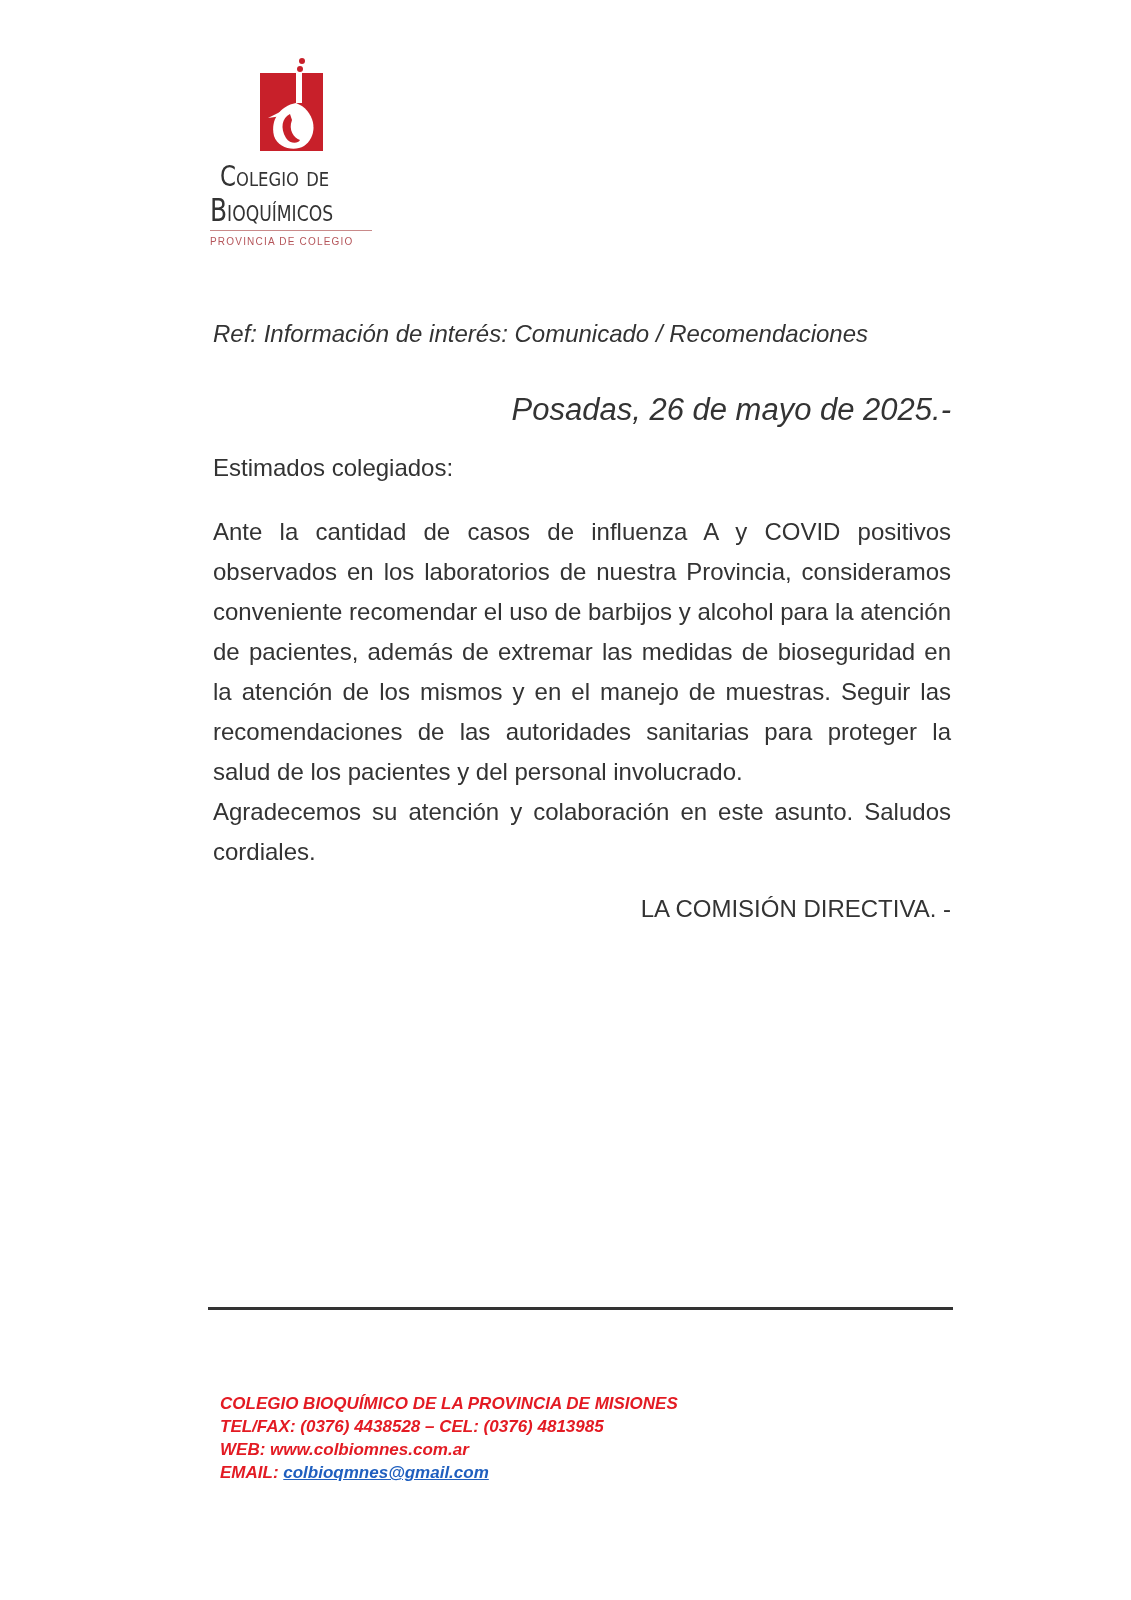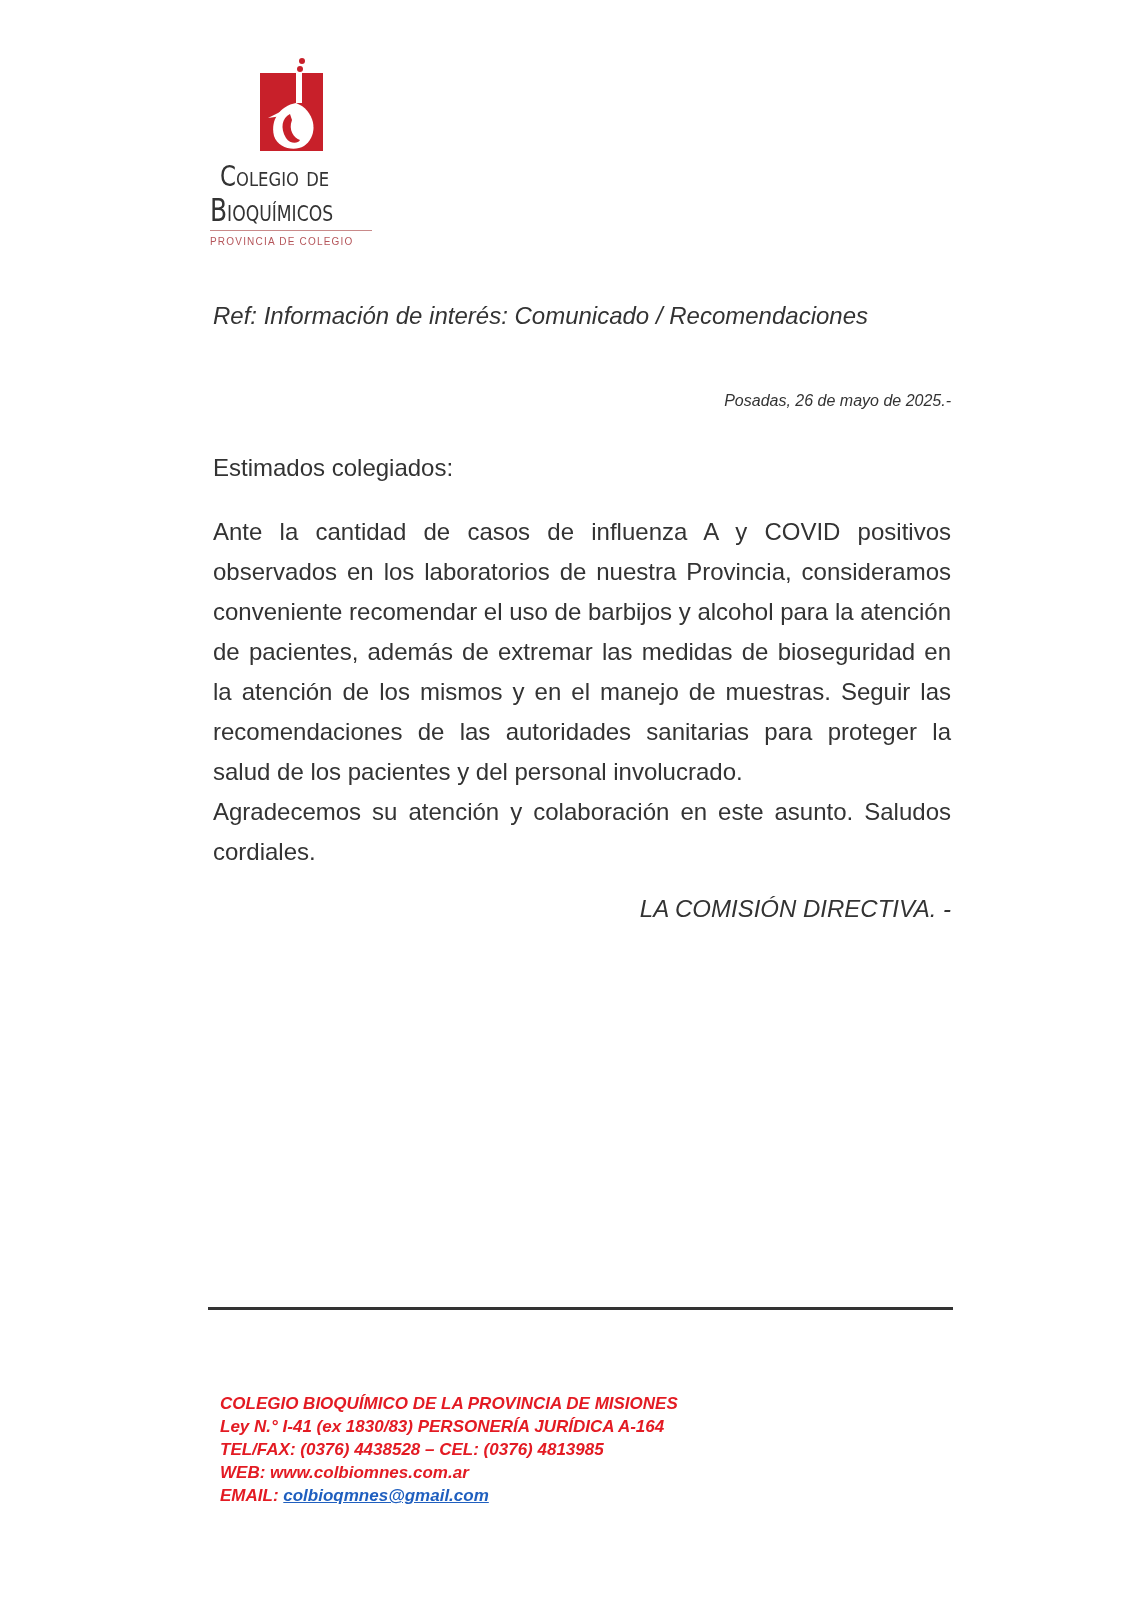--- a/index.html
+++ b/index.html
@@ -3,26 +3,26 @@
 <meta charset="utf-8">
 <style>
   html, body { margin: 0; padding: 0; background: #ffffff; }
   body { width: 1131px; height: 1600px; position: relative; overflow: hidden; font-family: "Liberation Sans", sans-serif; color: #2b2b2b; }
   .logo { position: absolute; left: 210px; top: 58px; width: 165px; height: 195px; }
   .logo-mark { position: absolute; left: 50px; top: 0; width: 70px; height: 95px; }
   .logo-line1 { position: absolute; left: 10px; top: 102px; font-size: 28px; letter-spacing: 0px; color: #333; font-variant: small-caps; white-space: nowrap; font-family: "DejaVu Sans", sans-serif; transform: scaleX(0.82); transform-origin: left; }
   .logo-line2 { position: absolute; left: 0px; top: 133px; font-size: 32px; color: #333; font-variant: small-caps; white-space: nowrap; font-family: "DejaVu Sans", sans-serif; transform: scaleX(0.78); transform-origin: left; }
   .logo-rule { position: absolute; left: 0; top: 172px; width: 162px; height: 1px; background: #c98a8a; }
   .logo-sub { position: absolute; left: 0; top: 178px; font-size: 10px; color: #b5555a; letter-spacing: 1.2px; white-space: nowrap; }
-  .ref { position: absolute; left: 213px; top: 302px; font-size: 24px; font-style: italic; color: #333; white-space: nowrap; }
-  .date { position: absolute; right: 180px; top: 392px; font-size: 16px; font-style: italic; color: #333; white-space: nowrap; margin-left: 38px; }
+  .ref { position: absolute; left: 213px; top: 320px; font-size: 24px; font-style: italic; color: #333; white-space: nowrap; }
+  .date { position: absolute; right: 180px; top: 392px; font-size: 31px; font-style: italic; color: #333; white-space: nowrap; margin-left: 38px; }
   .greeting { position: absolute; left: 213px; top: 454px; font-size: 24px; color: #333; }
   .body-text { position: absolute; left: 213px; top: 512px; width: 738px; font-size: 24px; line-height: 40px; color: #333; text-align: justify; }
   .body-text p { margin: 0; }
-  .signature { position: absolute; right: 180px; top: 895px; font-size: 24px; font-style: italic; color: #333; white-space: nowrap; }
+  .signature { position: absolute; right: 180px; top: 895px; font-size: 24px; color: #333; white-space: nowrap; }
   .footer-rule { position: absolute; left: 208px; top: 1307px; width: 745px; height: 3px; background: #333; }
   .footer { position: absolute; left: 220px; top: 1392px; font-size: 17px; font-weight: bold; font-style: italic; color: #e31b23; line-height: 23px; }
   .footer div { white-space: nowrap; }
   .footer a { color: #1f5fbf; text-decoration: underline; }
 </style>
 </head>
 <body>
 
 <div class="logo">
   <svg class="logo-mark" viewBox="0 0 70 95">
@@ -48,17 +48,16 @@
   <p>Ante la cantidad de casos de influenza A y COVID positivos observados en los laboratorios de nuestra Provincia, consideramos conveniente recomendar el uso de barbijos y alcohol para la atención de pacientes, además de extremar las medidas de bioseguridad en la atención de los mismos y en el manejo de muestras. Seguir las recomendaciones de las autoridades sanitarias para proteger la salud de los pacientes y del personal involucrado.</p>
   <p>Agradecemos su atención y colaboración en este asunto. Saludos cordiales.</p>
 </div>
 
 <div class="signature">LA COMISIÓN DIRECTIVA. -</div>
 
 <div class="footer-rule"></div>
 
 <div class="footer">
   <div>COLEGIO BIOQUÍMICO DE LA PROVINCIA DE MISIONES</div>
-  <div>Ley N.° I-41 (ex 1830/83)  PERSONERÍA JURÍDICA A-164</div>
   <div>TEL/FAX: (0376) 4438528 – CEL: (0376) 4813985</div>
   <div>WEB: www.colbiomnes.com.ar</div>
   <div><span>EMAIL: </span><a>colbioqmnes@gmail.com</a></div>
 </div>
 
 </body></html>

